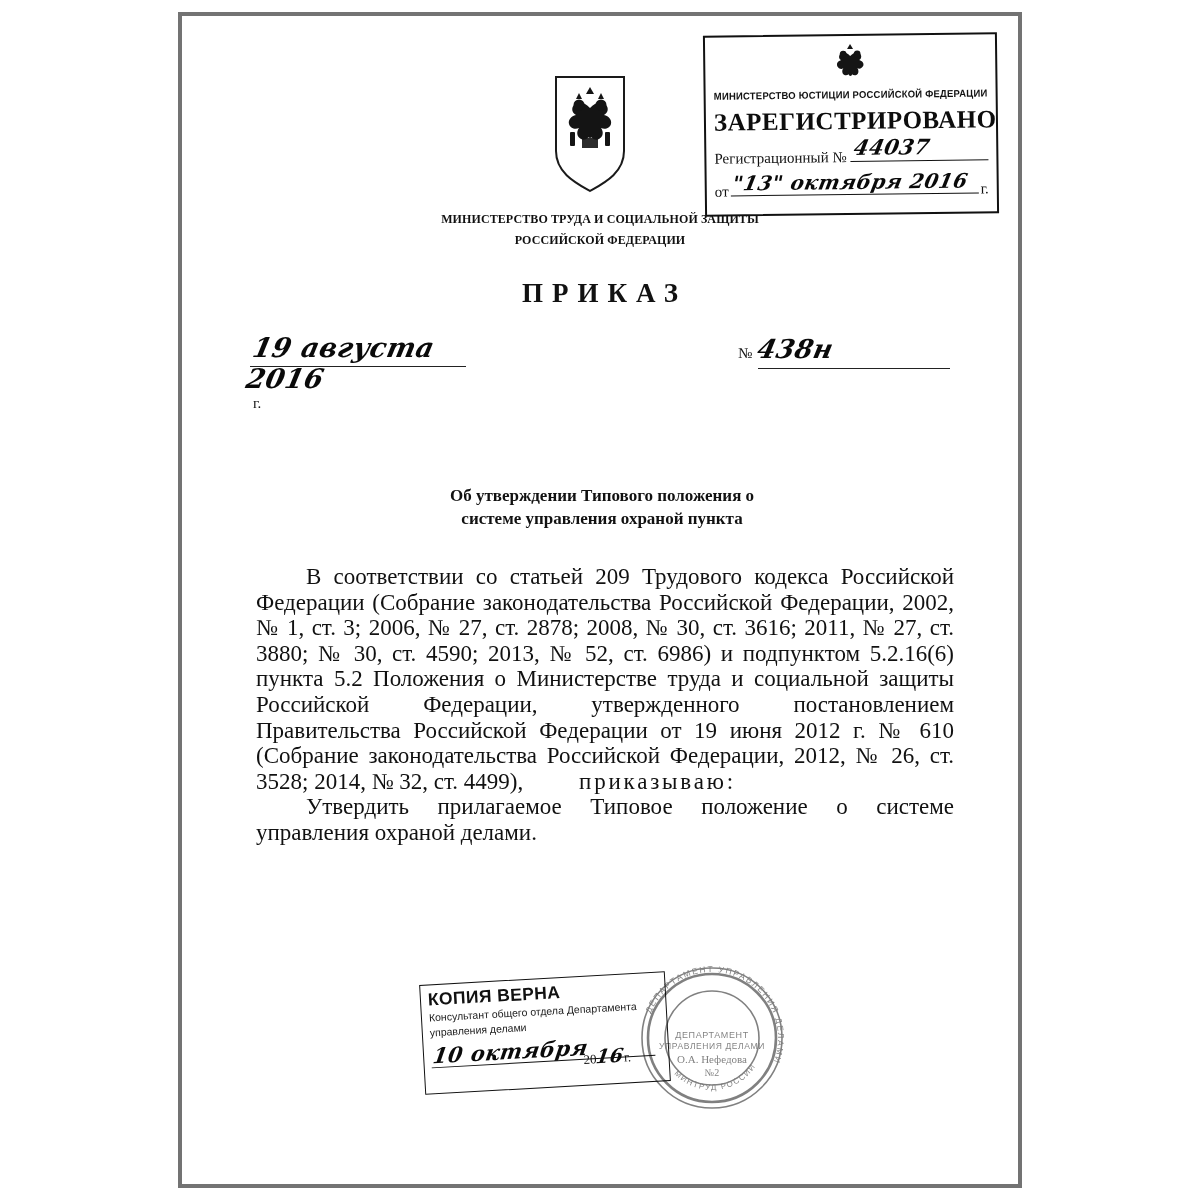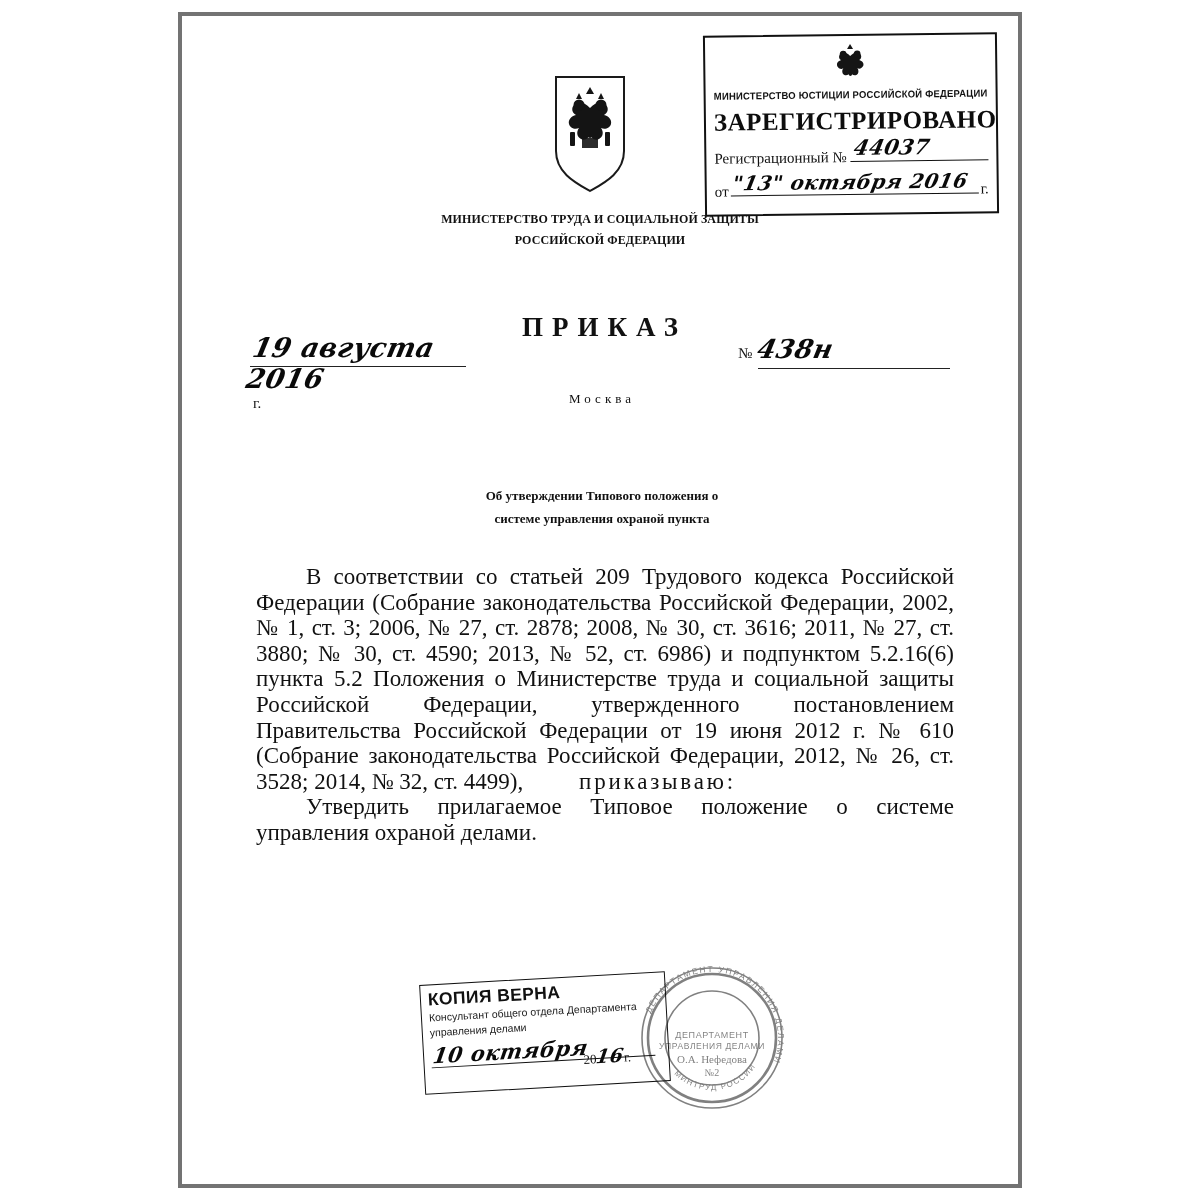--- a/index.html
+++ b/index.html
@@ -142,21 +142,20 @@
   #prikaz {
     position: absolute;
     left: 0; right: 0;
     top: 262px;
     text-align: center;
     font-family: "Liberation Serif", serif;
     font-weight: bold;
     font-size: 27px;
     letter-spacing: 9px;
     padding-left: 9px;
-    margin-top: 34px;
   }
 
   
   #datenum {
     position: absolute;
     left: 68px;
     top: 316px;
     width: 712px;
     height: 44px;
   }
@@ -208,21 +207,21 @@
   }
 
   
   #subject {
     position: absolute;
     left: 70px;
     top: 468px;
     width: 700px;
     text-align: center;
     font-weight: bold;
-    font-size: 13px;
+    font-size: 17px;
     line-height: 23px;
     font-family: "Liberation Serif", serif;
   }
 
   
   #body-text {
     position: absolute;
     left: 74px;
     top: 548px;
     width: 698px;
@@ -396,21 +395,20 @@
     <div id="date-field">
       <span class="hand">19 августа 2016</span><span class="gsuffix">г.</span>
       <div class="rule"></div>
     </div>
     <div id="num-field">
       <span class="nosign">№</span><span class="hand">438н</span>
       <div class="rule"></div>
     </div>
   </div>
 
-  <div id="city">Москва</div>
 
   <div id="subject">
     <div>Об утверждении Типового положения о</div>
     <div>системе управления охраной пункта</div>
   </div>
 
   <div id="body-text">
     <p class="indent"><span>В соответствии со статьей 209 Трудового кодекса Российской Федерации (Собрание законодательства Российской Федерации, 2002, № 1, ст. 3; 2006, № 27, ст. 2878; 2008, № 30, ст. 3616; 2011, № 27, ст. 3880; № 30, ст. 4590; 2013, № 52, ст. 6986) и подпунктом 5.2.16(6) пункта 5.2 Положения о Министерстве труда и социальной защиты Российской Федерации, утвержденного постановлением Правительства Российской Федерации от 19 июня 2012 г. № 610 (Собрание законодательства Российской Федерации, 2012, № 26, ст. 3528; 2014, № 32, ст. 4499),</span>
       <span class="cmd">приказываю:</span>
     </p>

